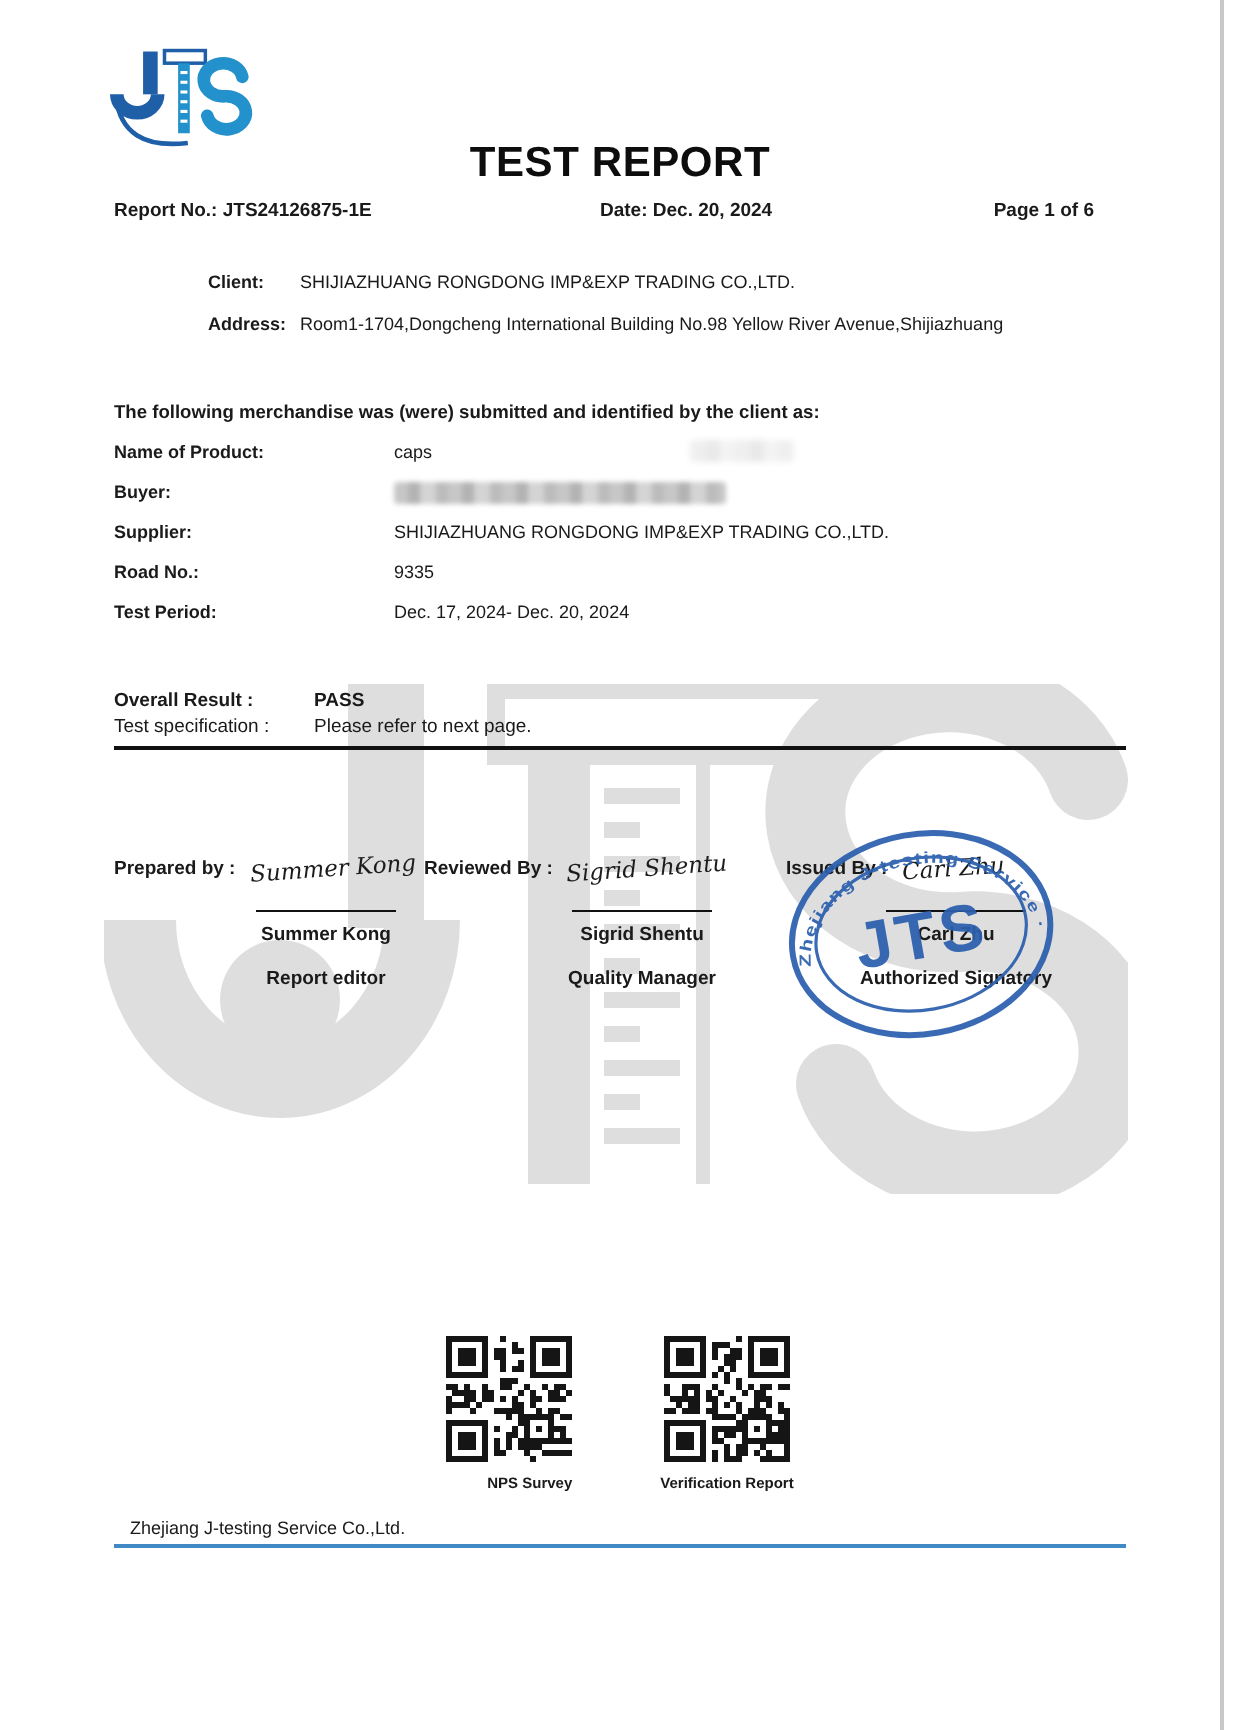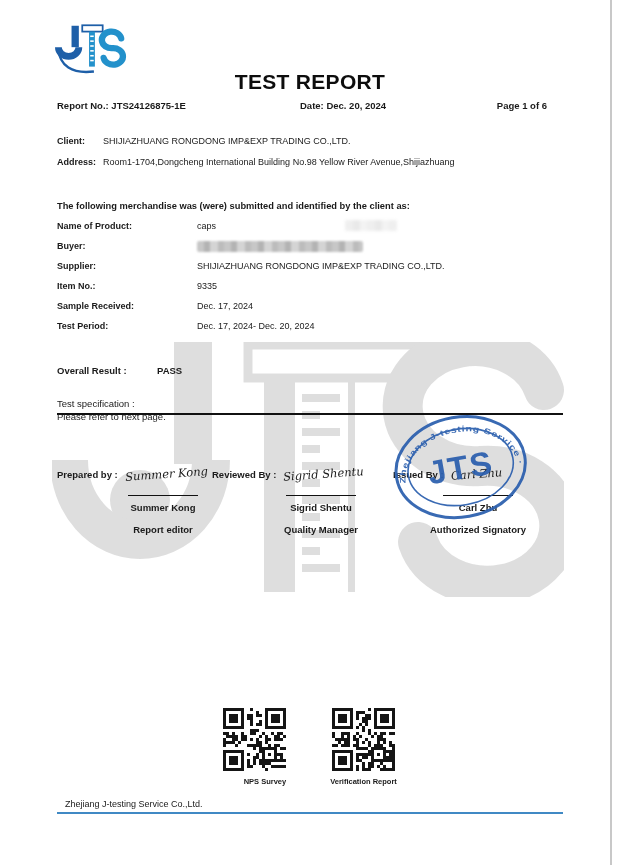--- a/index.html
+++ b/index.html
@@ -11,36 +11,36 @@
   
   .watermark{position:absolute;left:52px;top:342px;z-index:0;opacity:.85;}
   
   .content{position:absolute;inset:0;z-index:2;padding:0 55px 15px 57px;}
   .logo{position:absolute;left:55px;top:22px;}
   .doc-title{margin-top:70px;height:24px;text-align:center;font-size:21px;font-weight:bold;letter-spacing:.3px;color:#0d0d0d;}
   .meta{position:relative;margin-top:6px;height:13px;font-size:9.5px;font-weight:bold;}
   .meta .m-left{position:absolute;left:0;top:0;}
   .meta .m-center{position:absolute;left:243px;top:0;}
   .meta .m-right{position:absolute;right:16px;top:0;}
-  .client{margin-top:22px;font-size:9px;}
+  .client{margin-top:22px;font-size:9px;margin-left:47px;}
   .client .row{display:flex;height:13px;line-height:13px;margin-bottom:8px;}
   .client .lbl{width:46px;font-weight:bold;flex:none;}
   .intro{margin-top:31px;height:13px;line-height:13px;font-size:9.3px;font-weight:bold;}
   .merch{margin-top:7px;font-size:9px;}
   .merch .row{display:flex;height:13px;line-height:13px;margin-bottom:7px;position:relative;}
   .merch .lbl{width:140px;font-weight:bold;flex:none;}
   .redact{width:166px;height:11px;margin-top:1px;border-radius:2px;
     background:repeating-linear-gradient(90deg,#c7c7c7 0 7px,#b3b3b3 7px 13px,#d4d4d4 13px 21px,#bcbcbc 21px 27px);
     filter:blur(1.2px);}
   .smudge{position:absolute;left:288px;top:0;width:52px;height:11px;border-radius:2px;opacity:.33;
     background:repeating-linear-gradient(90deg,#cfcfcf 0 8px,#bdbdbd 8px 15px,#dcdcdc 15px 22px);
     filter:blur(1.5px);}
   .result{margin-top:31px;font-size:9.5px;}
   .result .row{display:flex;height:13px;line-height:13px;}
-  .result .row2{margin-top:20px;flex-direction:column;}
+  .result .row2{margin-top:0;}
   .result .lbl{width:100px;flex:none;}
   .result .b{font-weight:bold;}
   .divider{margin-top:3px;border-top:2px solid #111;}
   
   .sigs{margin-top:50px;display:flex;}
   .sig-col{position:relative;}
   .sig-col.c1{width:155px;}
   .sig-col.c2{width:181px;}
   .sig-col.c3{width:170px;}
   .sig-top{display:flex;height:18px;align-items:center;}
@@ -150,26 +150,22 @@
       </div>
       <div class="row">
         <span class="lbl">Buyer:</span>
         <span class="redact"></span>
       </div>
       <div class="row">
         <span class="lbl">Supplier:</span>
         <span>SHIJIAZHUANG RONGDONG IMP&amp;EXP TRADING CO.,LTD.</span>
       </div>
       <div class="row">
-        <span class="lbl">Item No.:</span>
+        <span class="lbl">Road No.:</span>
         <span>9335</span>
-      </div>
-      <div class="row">
-        <span class="lbl">Sample Received:</span>
-        <span>Dec. 17, 2024</span>
       </div>
       <div class="row">
         <span class="lbl">Test Period:</span>
         <span>Dec. 17, 2024- Dec. 20, 2024</span>
       </div>
     </div>
 
     <div class="result">
       <div class="row">
         <span class="lbl b">Overall Result :</span>

